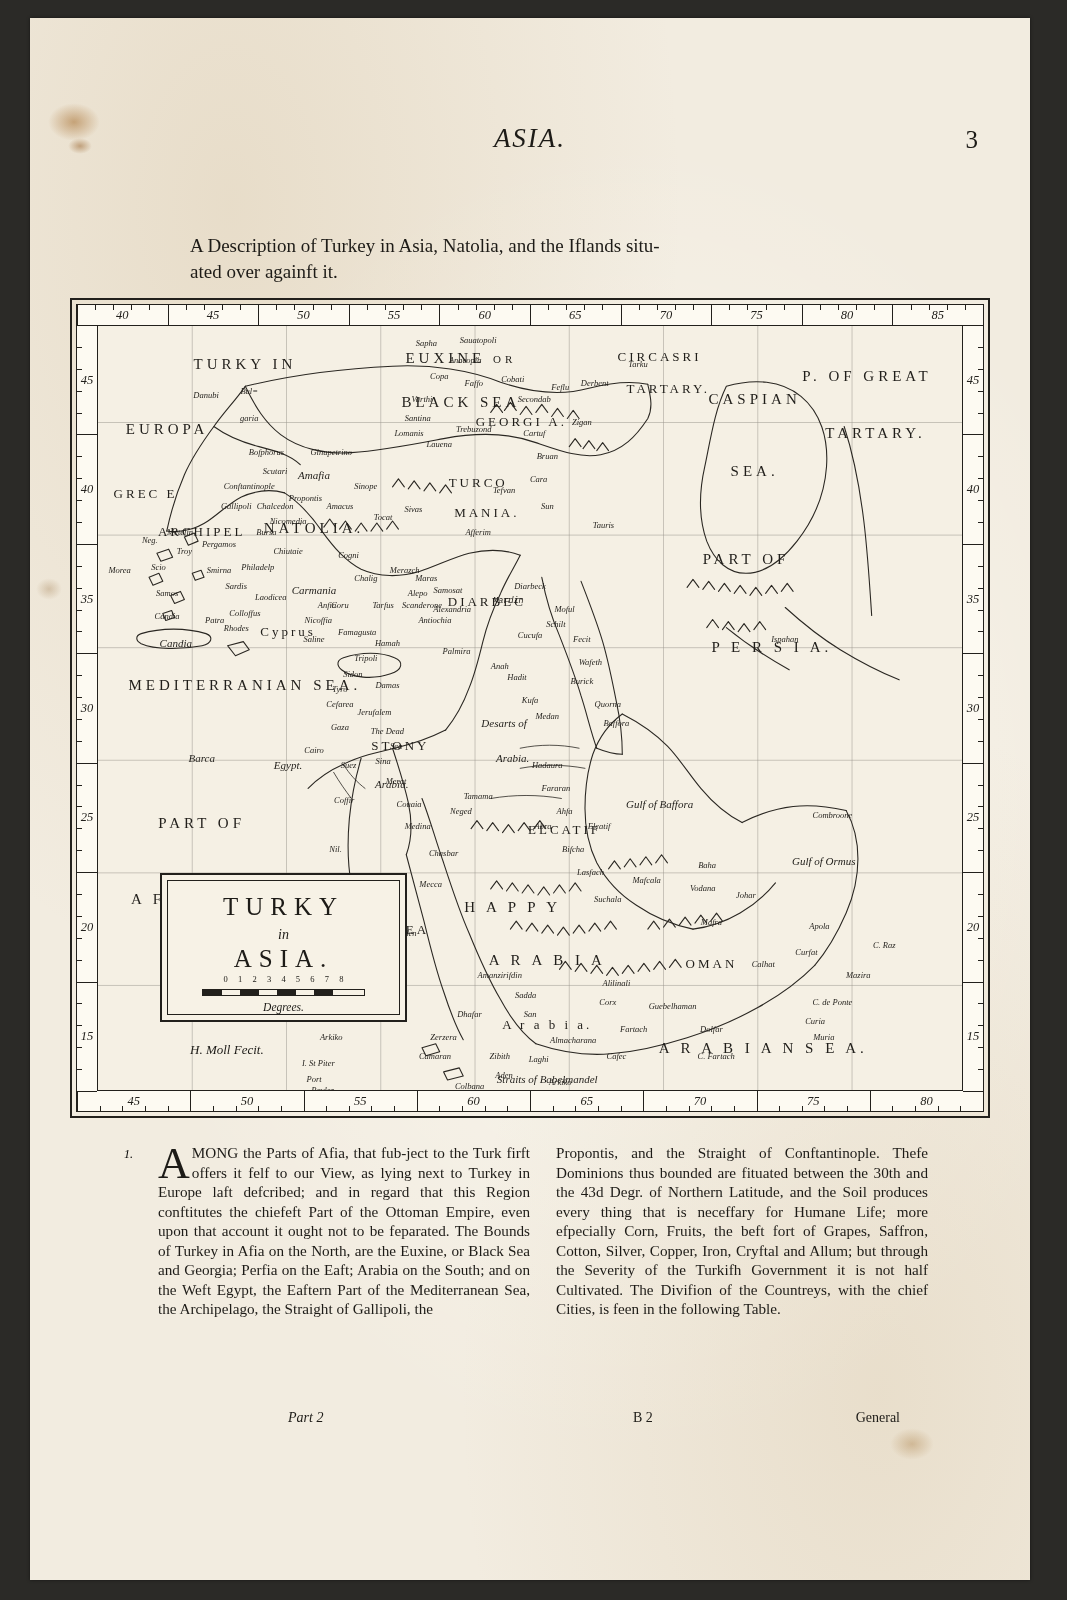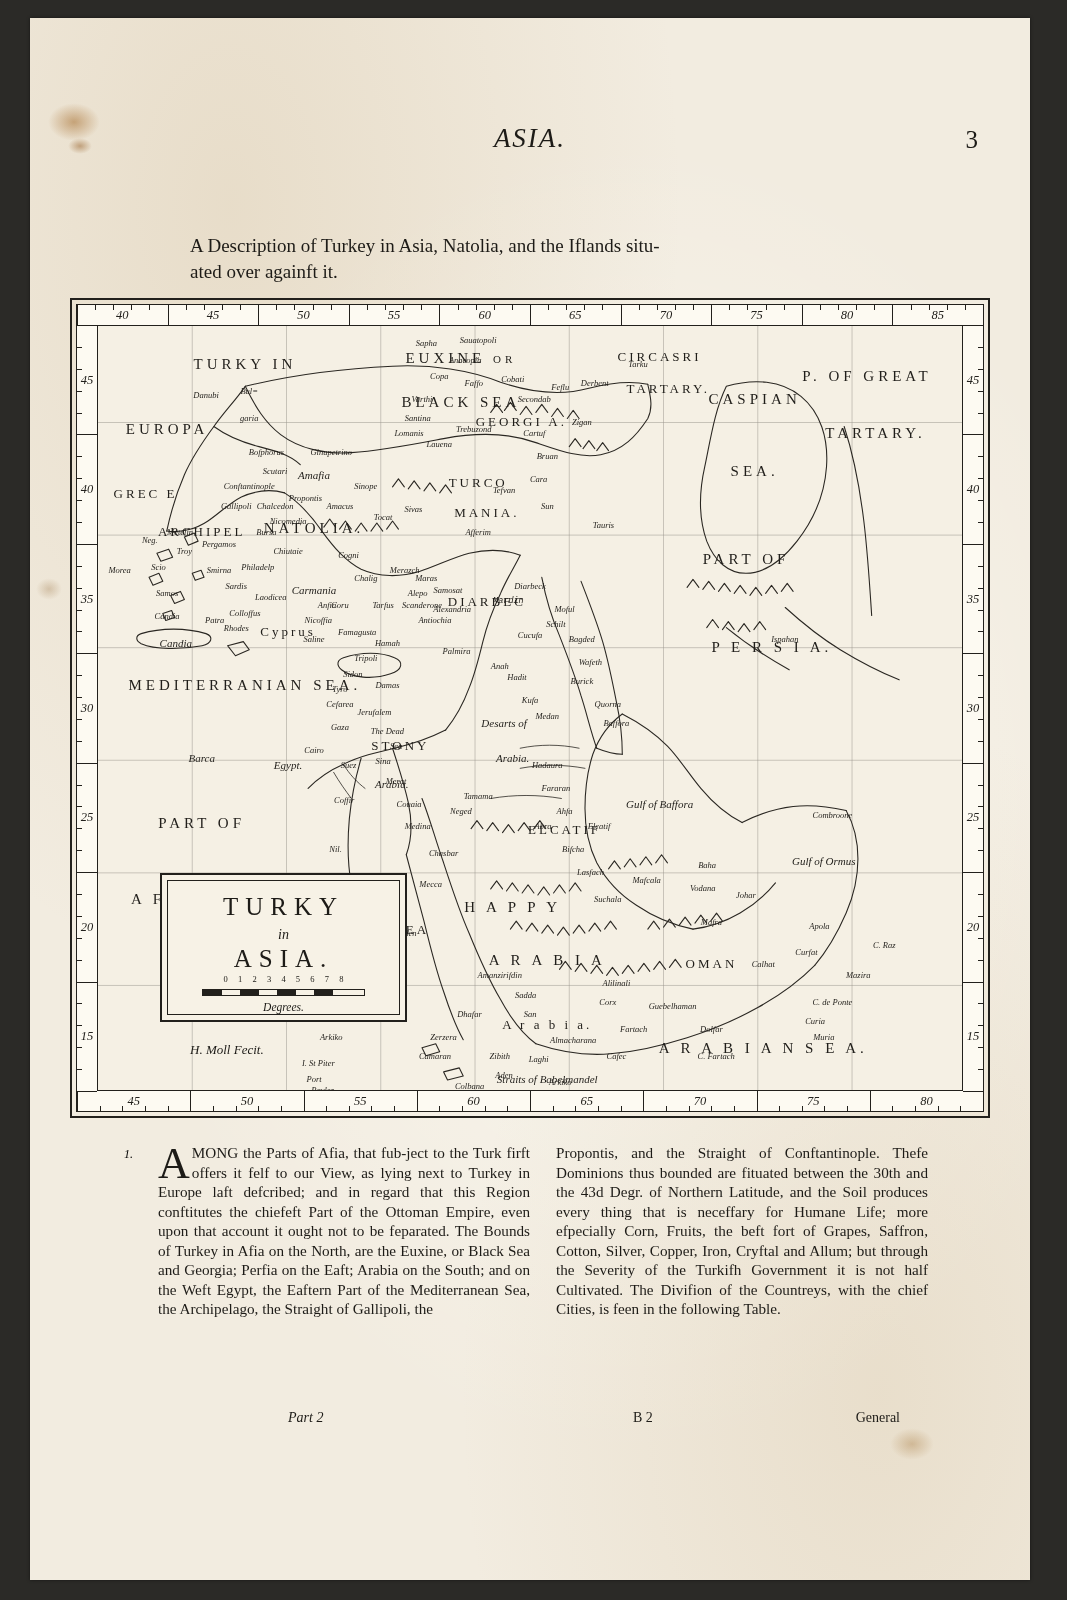--- a/index.html
+++ b/index.html
@@ -522,21 +522,21 @@
               <div class="ml city" style="left: 37.5%; top: 36.5%;">Scanderone</div>
               <div class="ml city" style="left: 41%; top: 37%;">Alexandria</div>
               <div class="ml city" style="left: 26.5%; top: 36.5%;">Anfia</div>
               <div class="ml city" style="left: 37%; top: 35%;">Alepo</div>
               <div class="ml city" style="left: 39%; top: 38.5%;">Antiochia</div>
               <div class="ml city" style="left: 53%; top: 39%;">Schilt</div>
               <div class="ml city" style="left: 50%; top: 40.5%;">Cucufa</div>
               <div class="ml city" style="left: 25.5%; top: 38.5%;">Nicoffia</div>
               <div class="ml city" style="left: 25%; top: 41%;">Saline</div>
               <div class="ml city" style="left: 30%; top: 40%;">Famagusta</div>
-              <div class="ml city" style="left: 56%; top: 41%;">Bagded</div>
+              <div class="ml city" style="left: 56%; top: 41%;">Fecit</div>
               <div class="ml city" style="left: 79.5%; top: 41%;">Ispahan</div>
               <div class="ml city" style="left: 33.5%; top: 41.5%;">Hamah</div>
               <div class="ml city" style="left: 31%; top: 43.5%;">Tripoli</div>
               <div class="ml city" style="left: 41.5%; top: 42.5%;">Palmira</div>
               <div class="ml city" style="left: 46.5%; top: 44.5%;">Anah</div>
               <div class="ml city" style="left: 48.5%; top: 46%;">Hadit</div>
               <div class="ml city" style="left: 57%; top: 44%;">Wafeth</div>
               <div class="ml city" style="left: 56%; top: 46.5%;">Burick</div>
               <div class="ml city" style="left: 29.5%; top: 45.5%;">Sidon</div>
               <div class="ml city" style="left: 28%; top: 47.5%;">Tyro</div>

